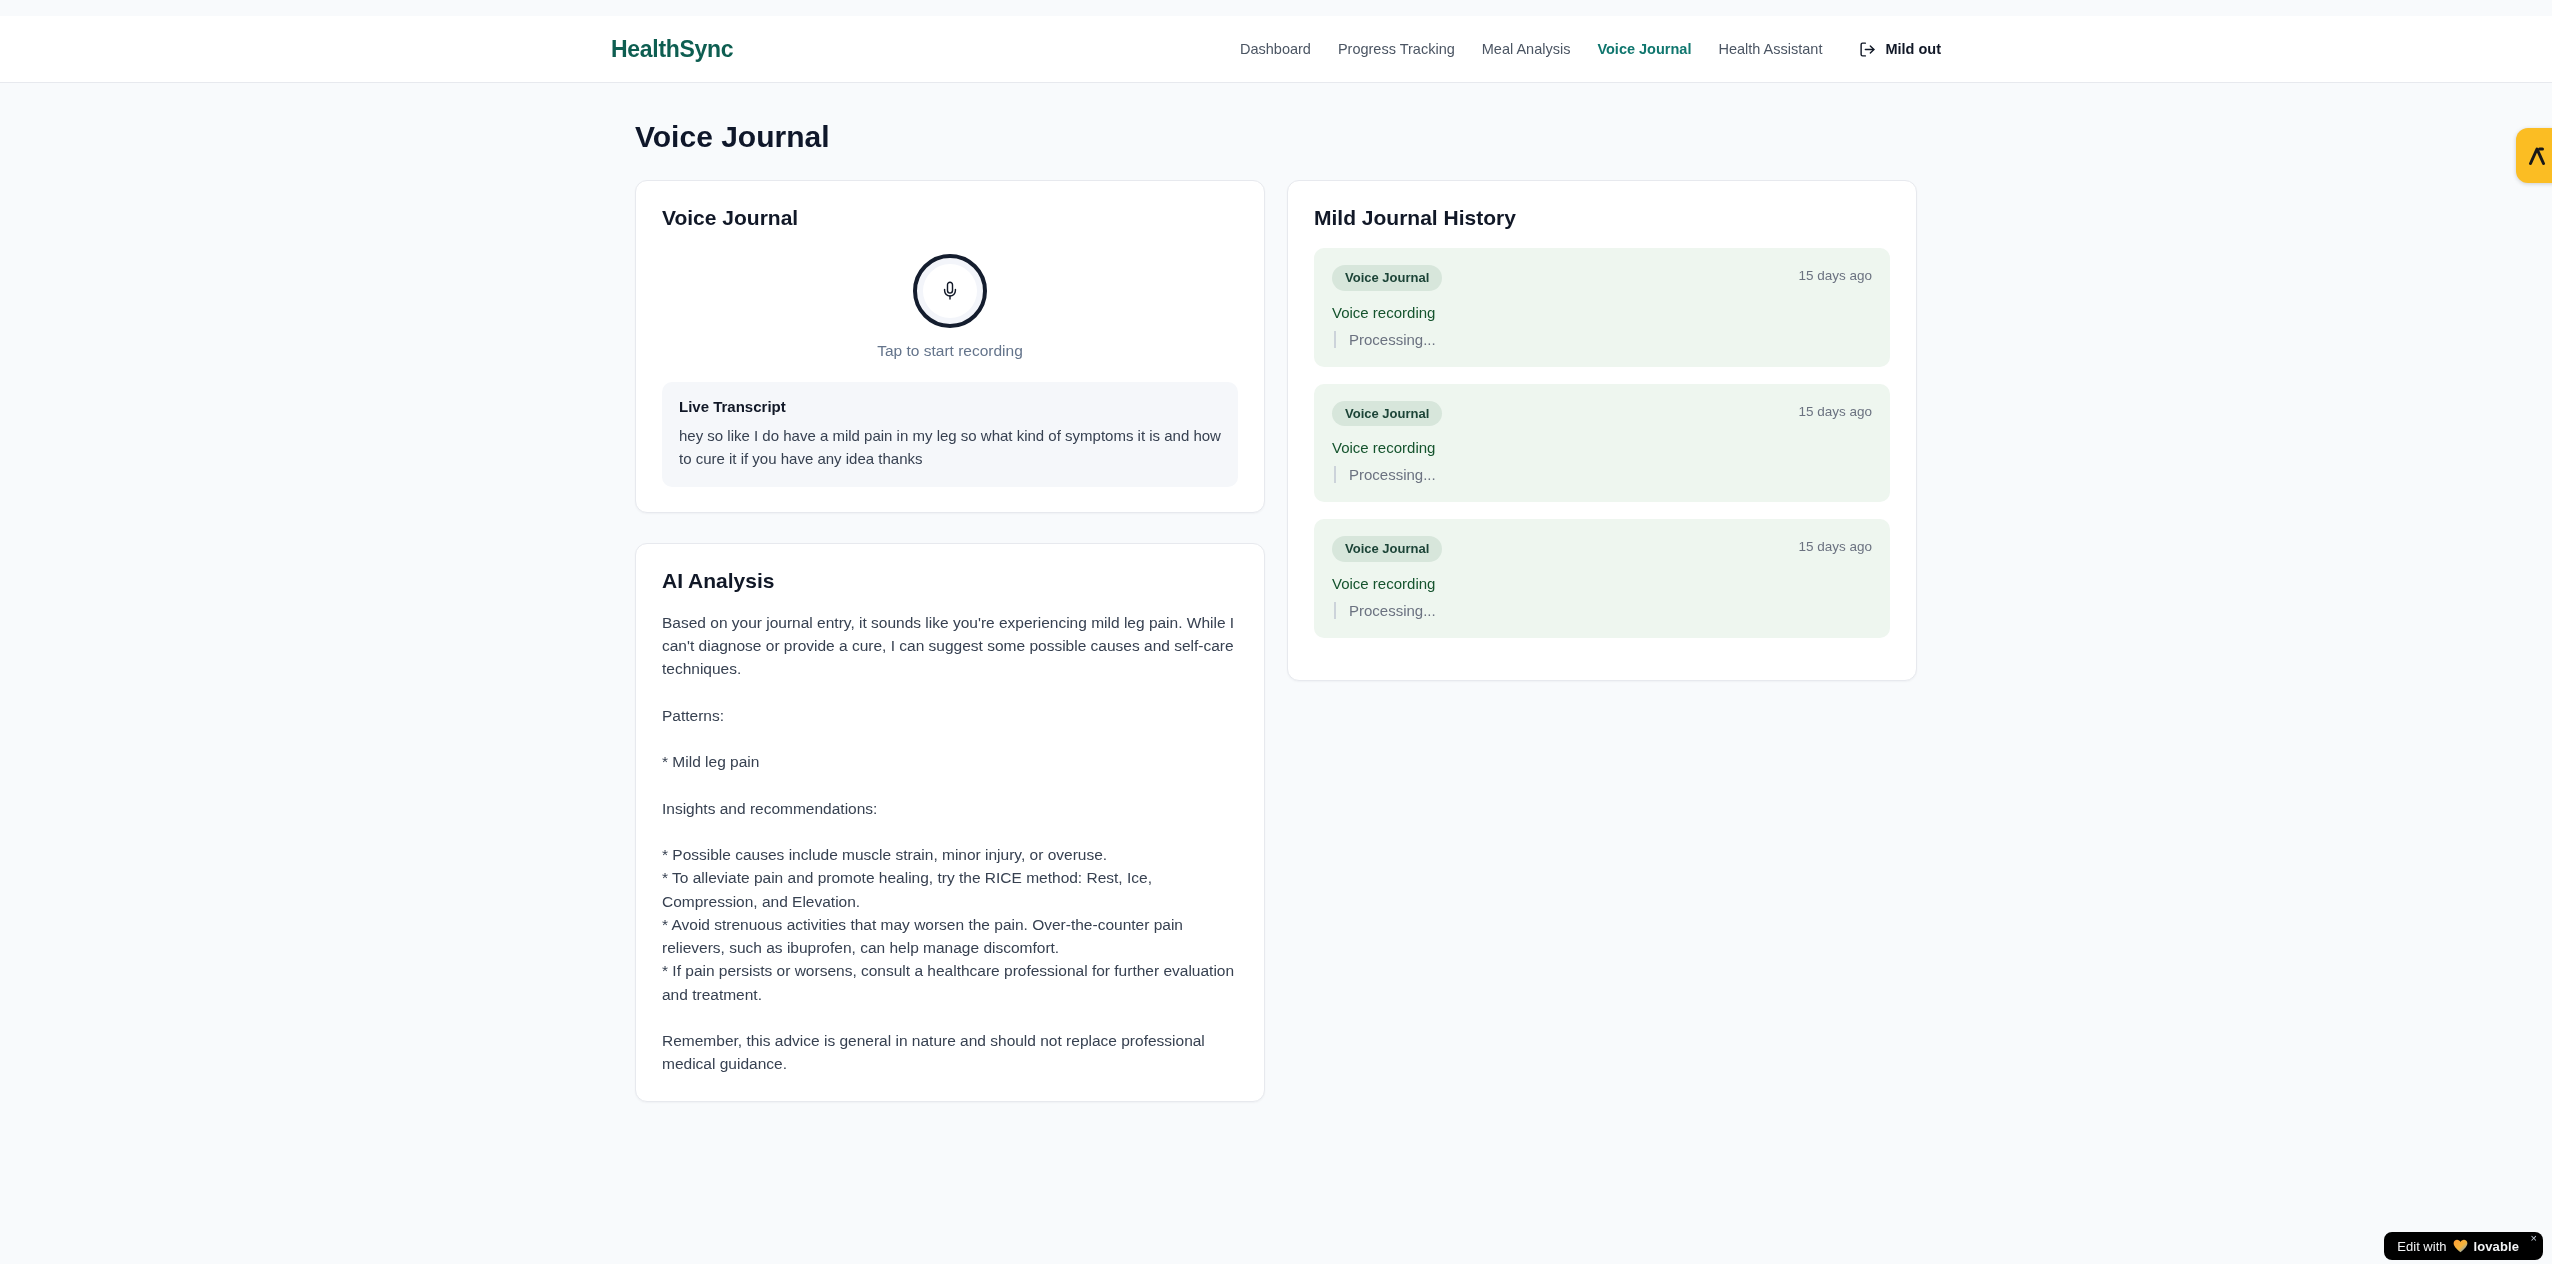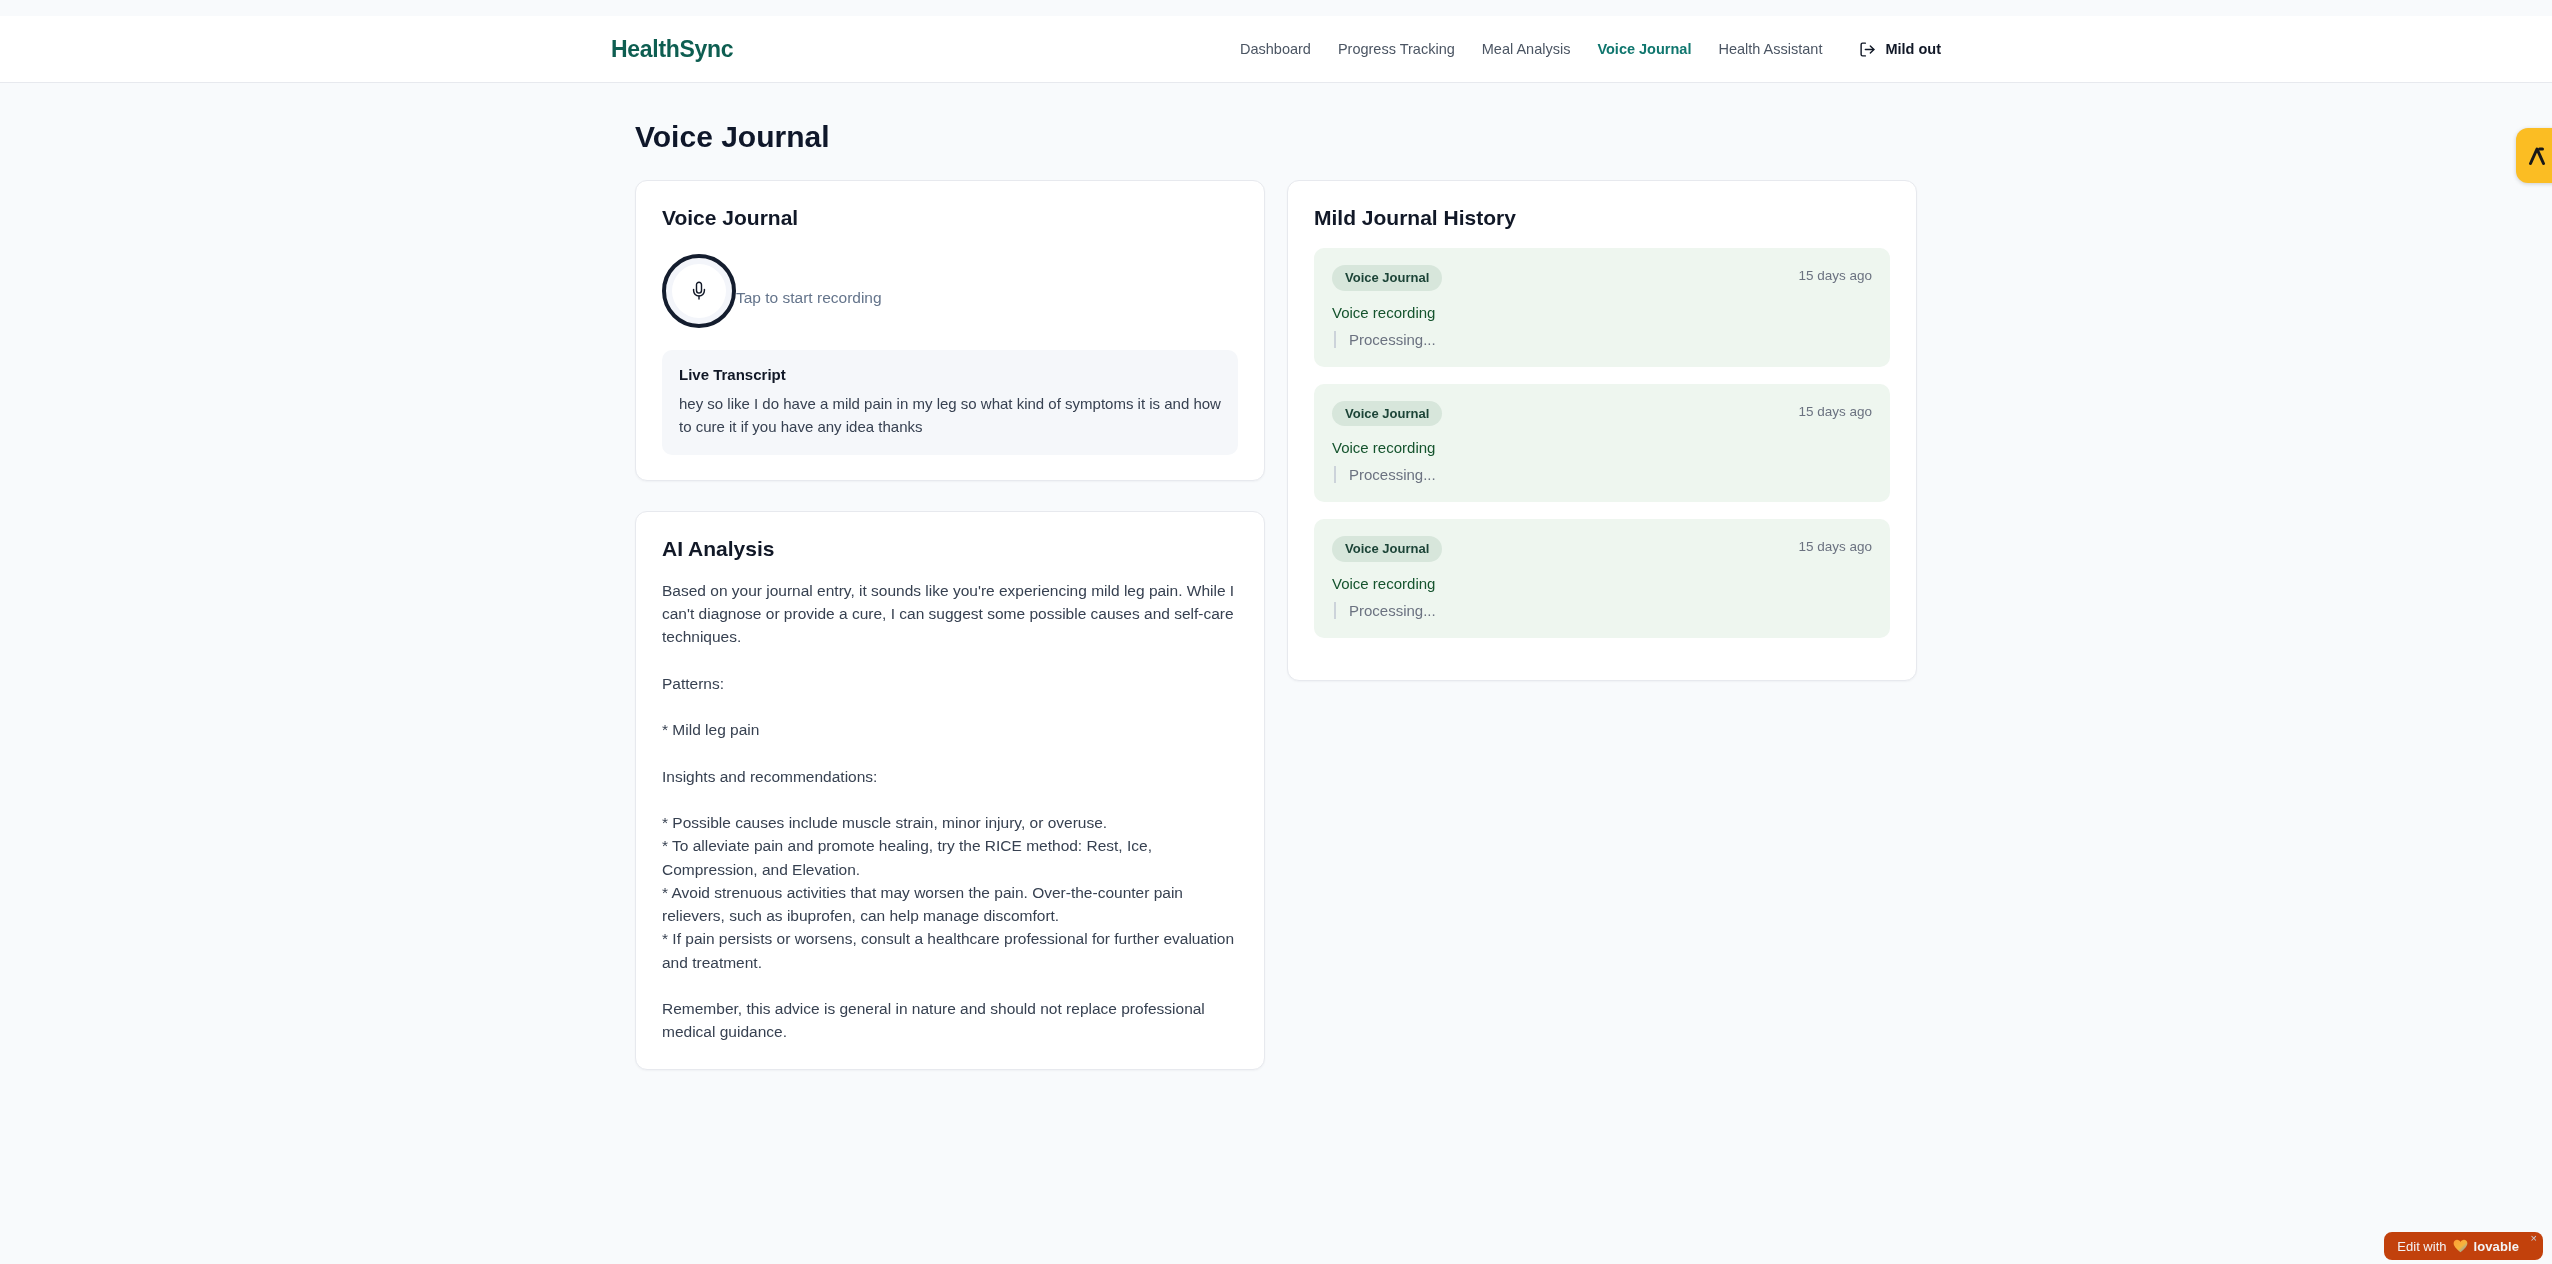--- a/index.html
+++ b/index.html
@@ -70,21 +70,21 @@
   .card {
     background: #ffffff;
     border: 1px solid #e7e9ee;
     border-radius: 12px;
     padding: 25px 26px;
     box-shadow: 0 1px 2px rgba(16,24,40,0.04);
   }
   .card h2 { font-size: 21px; font-weight: 600; color: #111827; margin-bottom: 18px; }
 
   
-  .mic-area { display: flex; align-items: center; padding-top: 6px; }
+  .mic-area { display: flex; flex-direction: column; align-items: center; padding-top: 6px; }
   .mic-btn {
     width: 74px; height: 74px;
     border-radius: 50%;
     border: 4px solid #141d2e;
     background: #ffffff;
     box-shadow: inset 0 0 0 6px #f3f5fa;
     display: flex; align-items: center; justify-content: center;
     cursor: pointer;
   }
   .tap-hint { margin-top: 14px; font-size: 15.5px; color: #64748b; }
@@ -145,21 +145,21 @@
     display: flex; align-items: center;
     padding-left: 9px;
     cursor: pointer;
     box-shadow: 0 1px 4px rgba(0,0,0,0.18);
   }
   .edit-pill {
     position: absolute;
     right: 9px;
     bottom: 4px;
     height: 28px;
-    background: #c2410c;
+    background: #000000;
     border-radius: 8px;
     display: flex;
     align-items: center;
     gap: 6px;
     padding: 0 24px 0 13px;
     cursor: pointer;
     color: #f3f4f6;
     font-size: 13px;
   }
   .edit-pill .brand { font-weight: 800; letter-spacing: 0.1px; }

